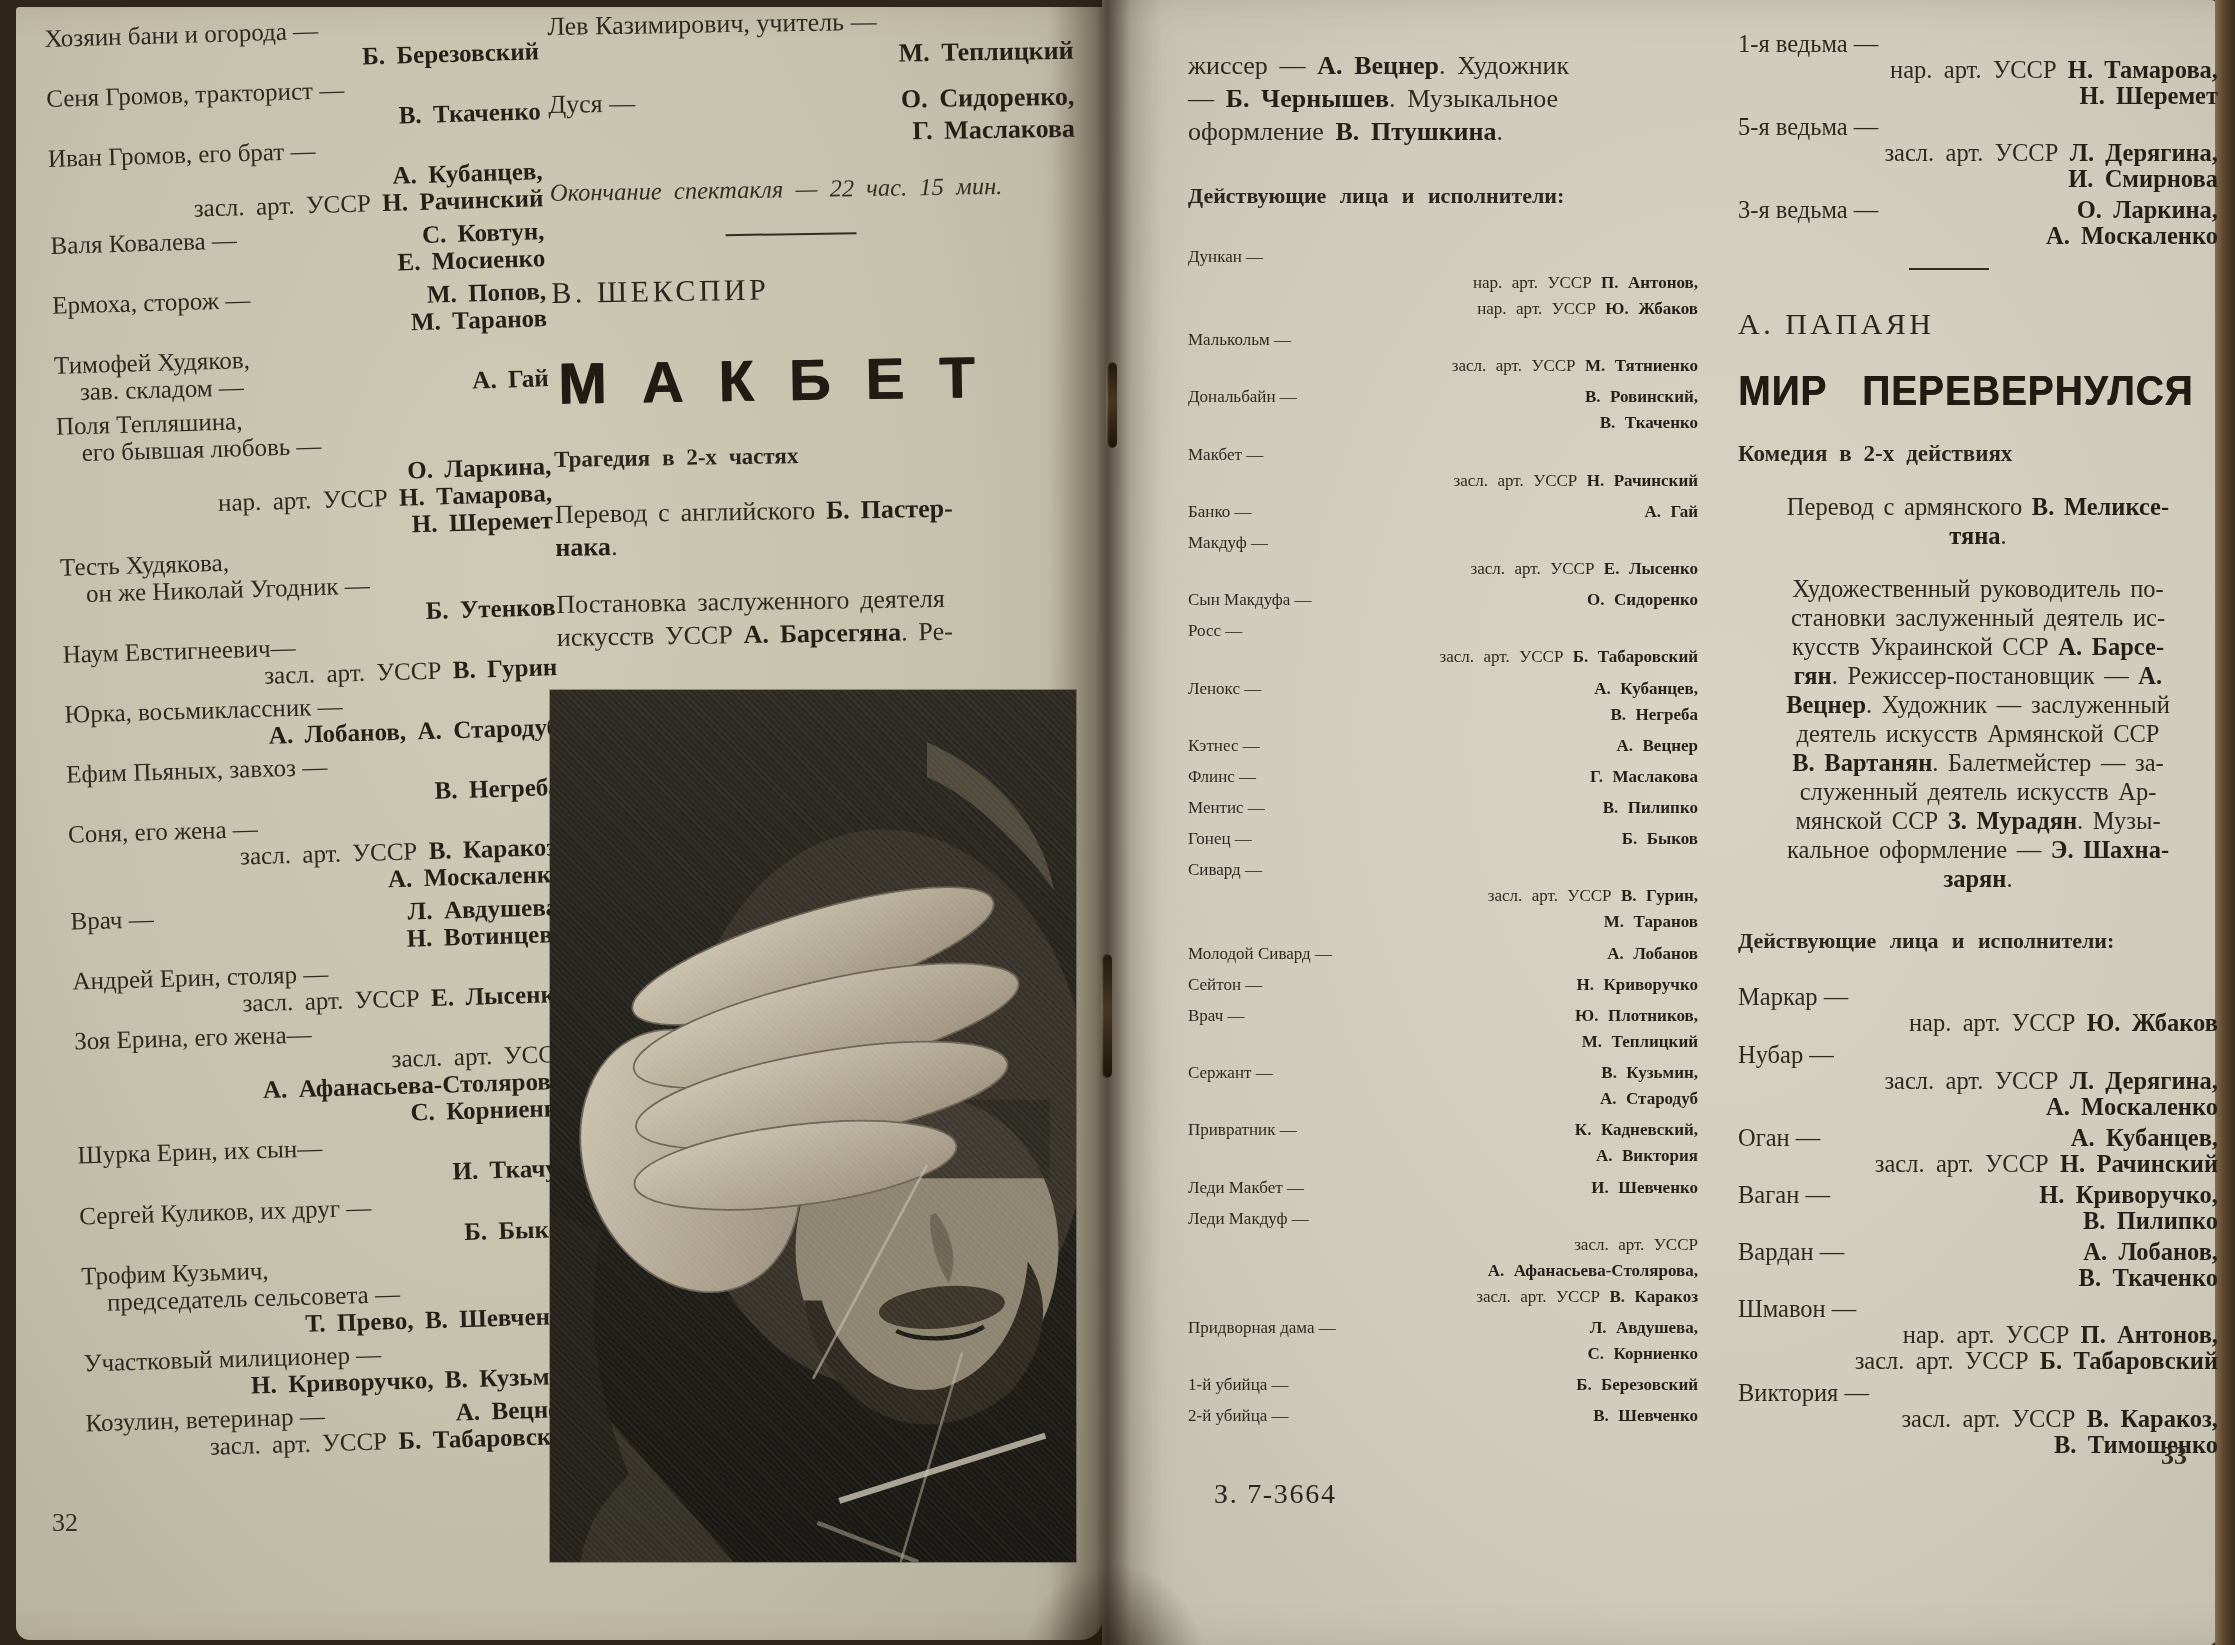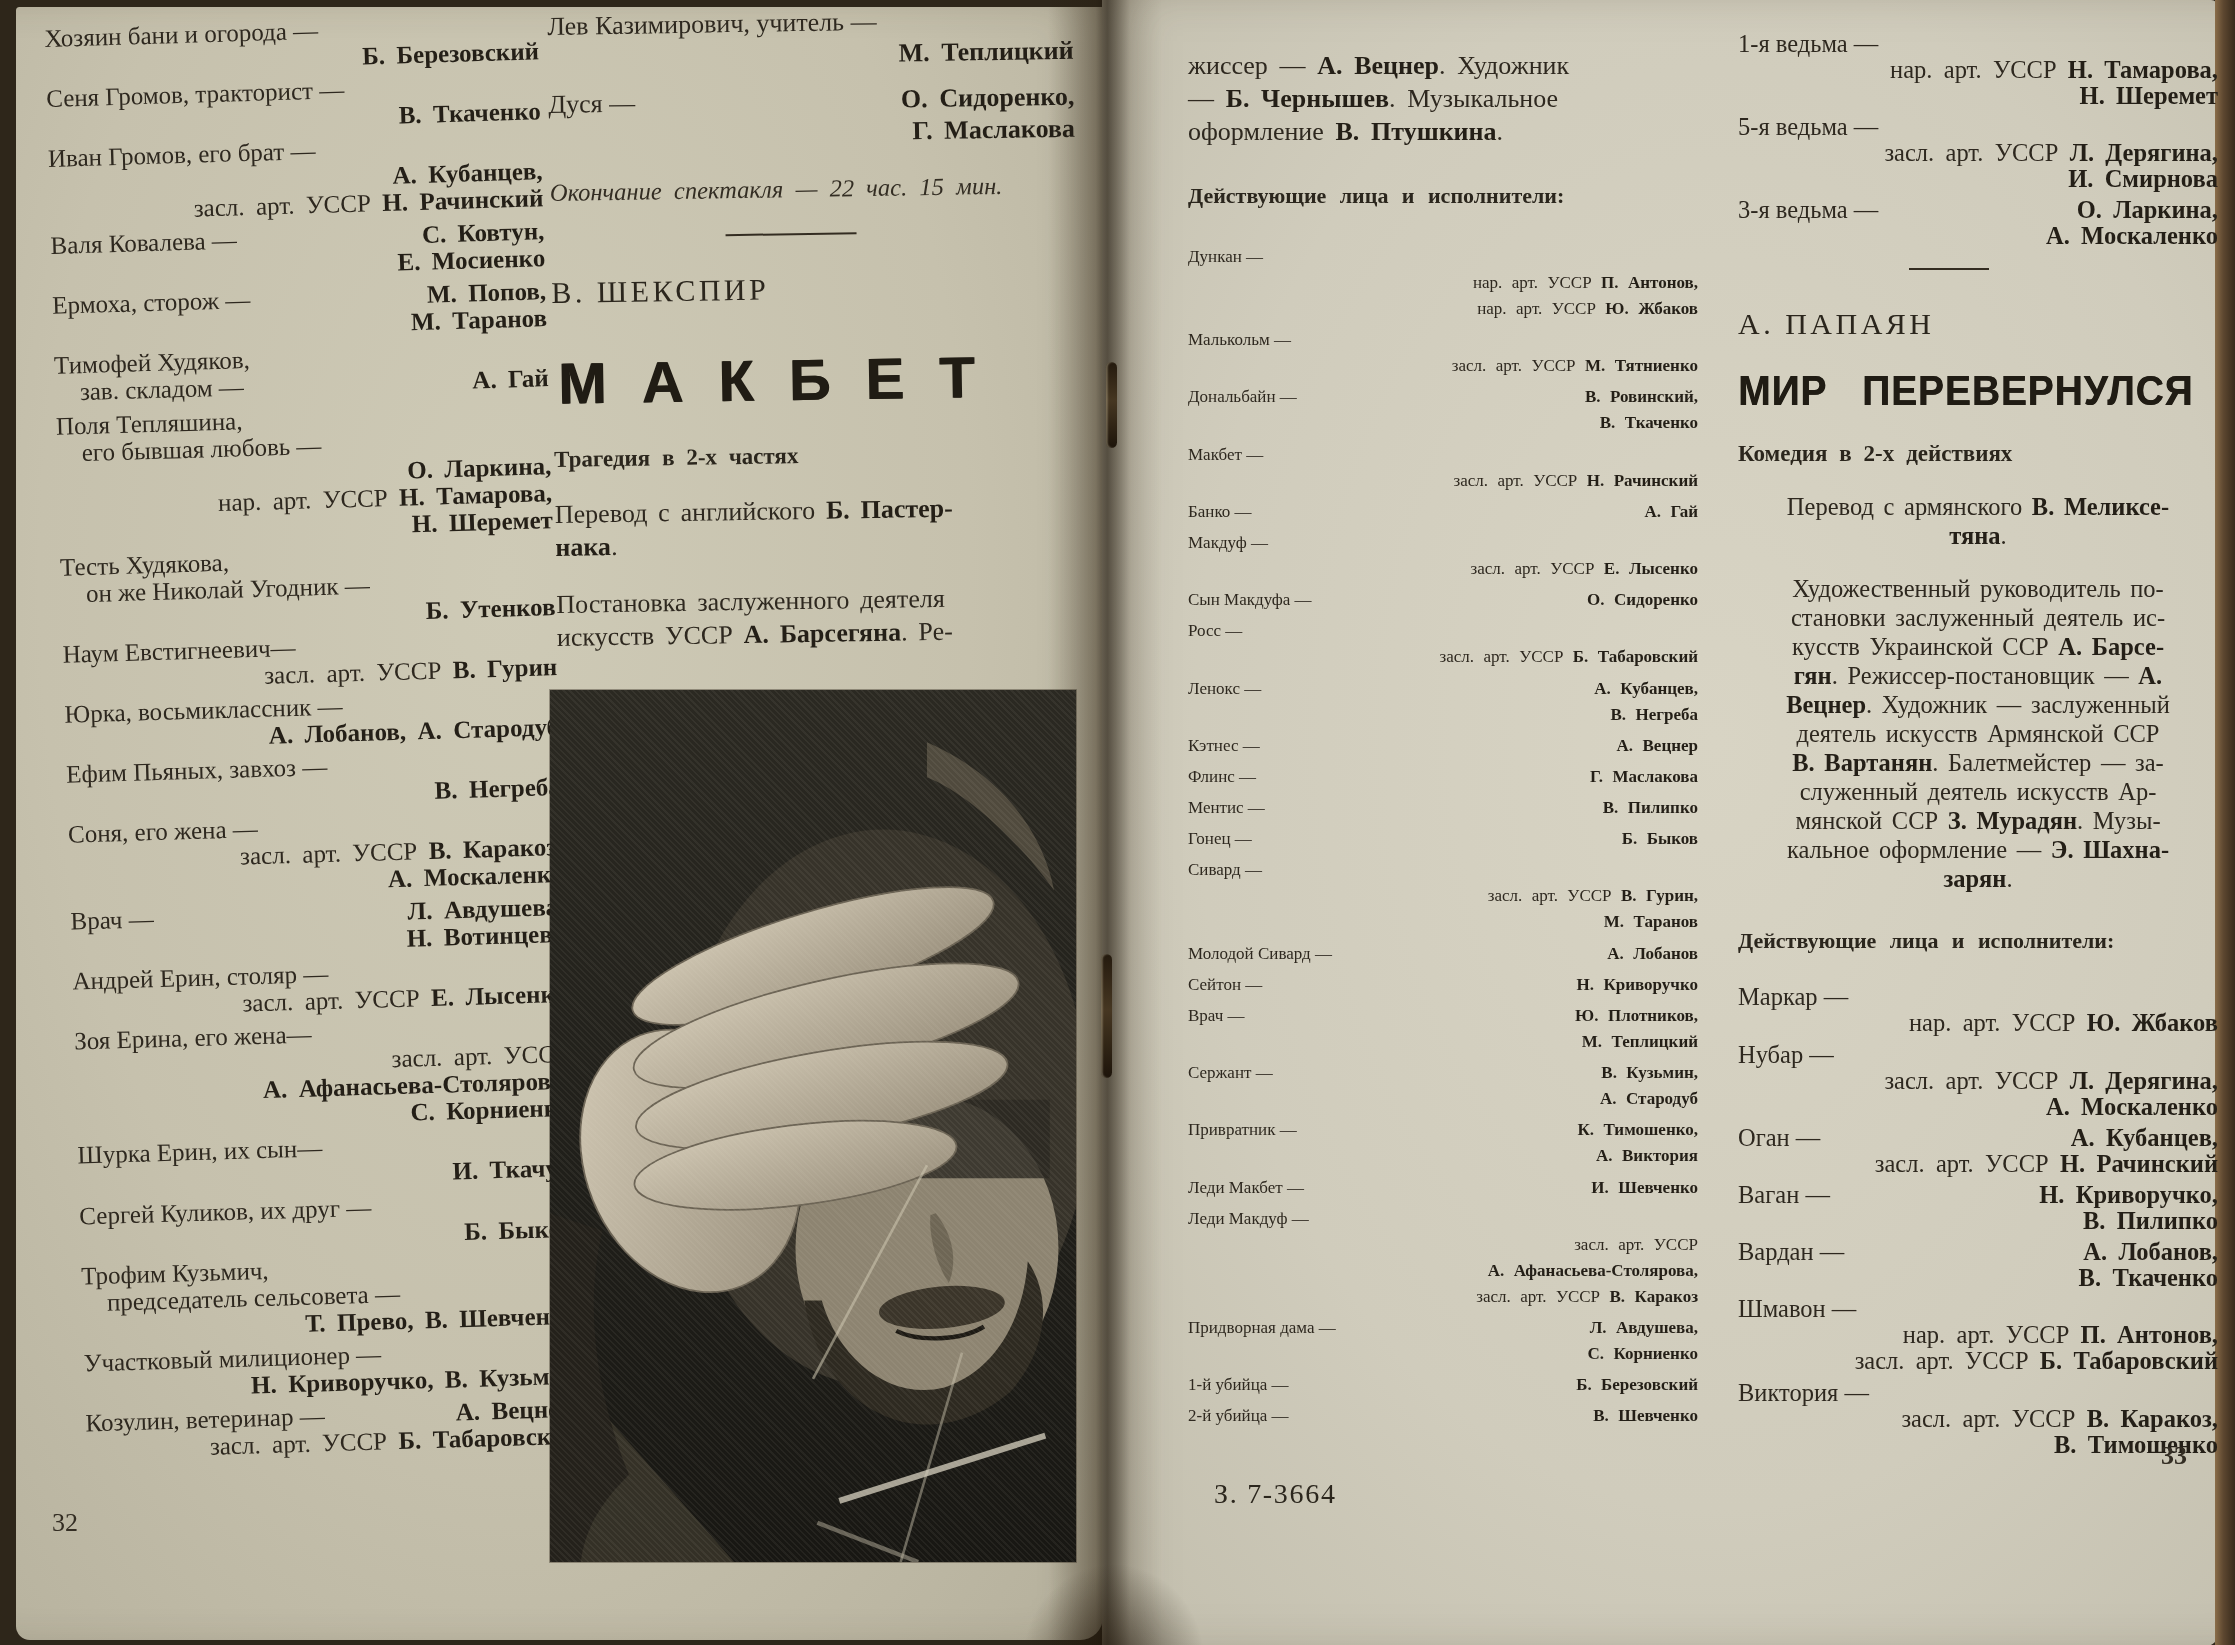--- a/index.html
+++ b/index.html
@@ -512,21 +512,21 @@
             <span class="role">Сержант —</span>
             <span class="actors"><span class="nm">В. Кузьмин,</span></span>
           </div>
           <div class="cline">
             <span class="actors"><span class="nm">А. Стародуб</span></span>
           </div>
         </div>
         <div class="entry">
           <div class="cline">
             <span class="role">Привратник —</span>
-            <span class="actors"><span class="nm">К. Тимошенко,</span></span>
+            <span class="actors"><span class="nm">К. Кадневский,</span></span>
           </div>
           <div class="cline">
             <span class="actors"><span class="nm">А. Виктория</span></span>
           </div>
         </div>
         <div class="entry">
           <div class="cline">
             <span class="role">Леди Макбет —</span>
             <span class="actors"><span class="nm">И. Шевченко</span></span>
           </div>

